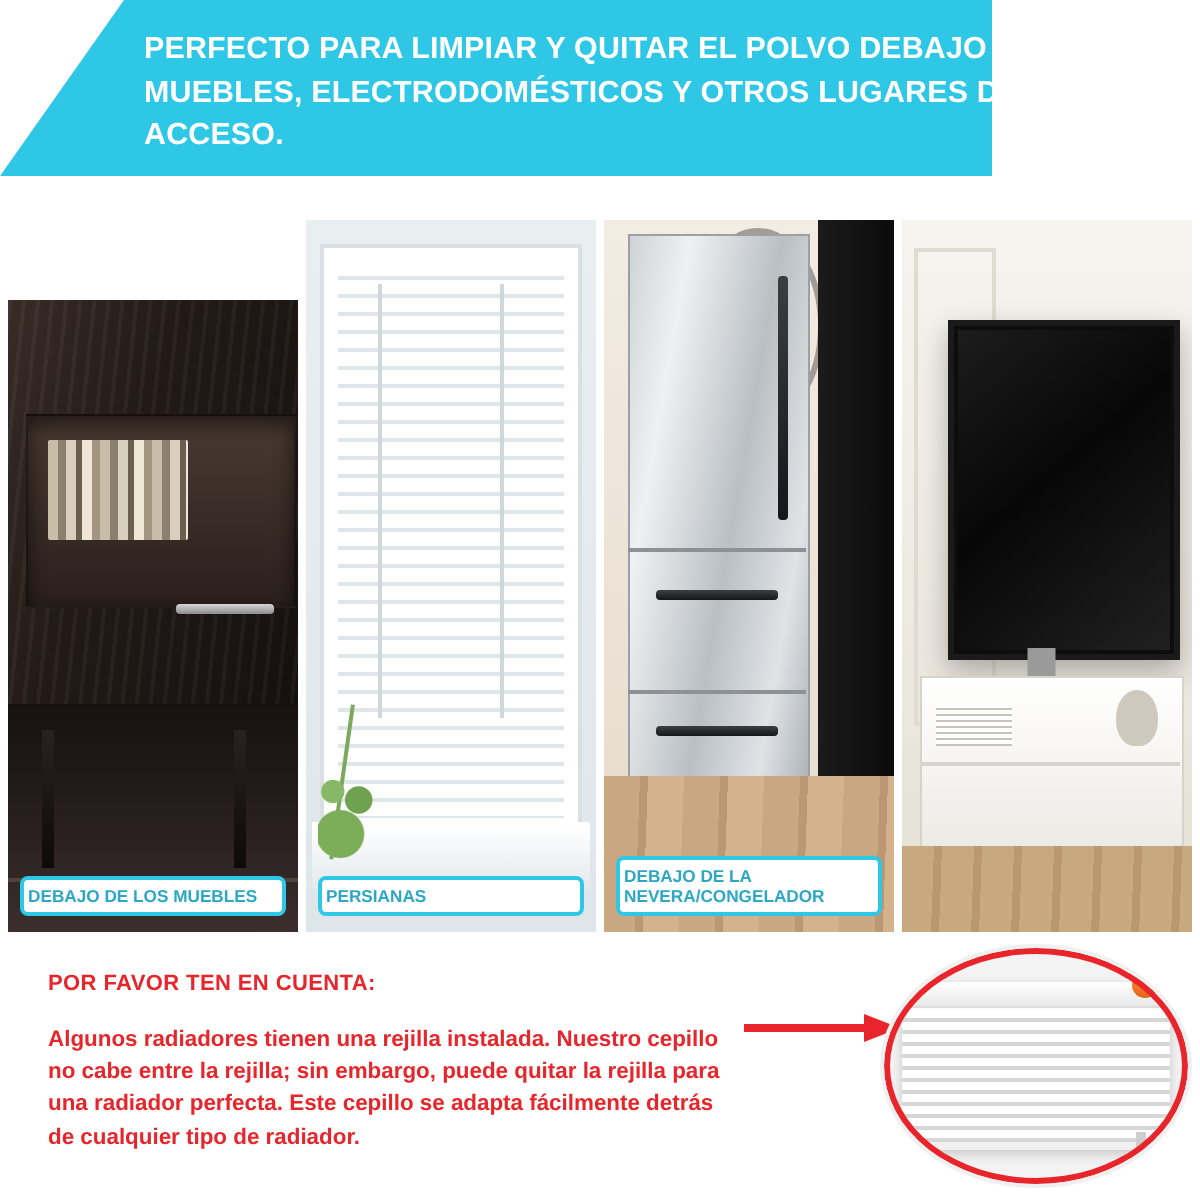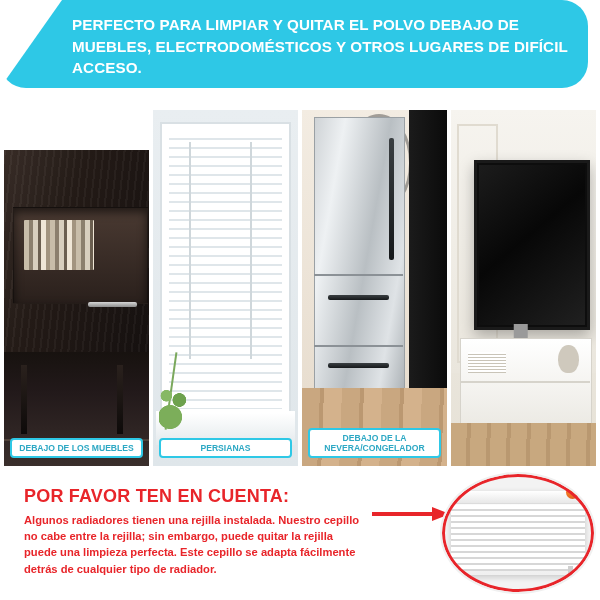--- a/index.html
+++ b/index.html
@@ -18,25 +18,24 @@
     width: 600px;
     height: 600px;
     background: #ffffff;
   }
 
   
   .header {
     position: absolute;
     left: 0;
     top: 0;
-    width: 588px;
+    width: 496px;
     height: 88px;
     background: #2ec8e6;
     box-sizing: border-box;
-    border-radius: 26px;
   }
   .header-notch {
     position: absolute;
     left: 0;
     top: 0;
     width: 0;
     height: 0;
     border-top: 88px solid #ffffff;
     border-right: 62px solid transparent;
   }
@@ -75,21 +74,20 @@
     position: absolute;
     left: 6px;
     right: 6px;
     bottom: 8px;
     background: #ffffff;
     border: 2px solid #2ec8e6;
     border-radius: 4px;
     color: #2ca8c4;
     font-size: 8.6px;
     font-weight: bold;
-    text-align: center;
     line-height: 1.18;
     padding: 3px 2px;
     text-transform: uppercase;
     box-sizing: border-box;
   }
 
   
   .c1 { background: linear-gradient(180deg,#2a211d 0%, #1d1613 55%, #2d2522 100%); margin-top: 40px; }
   .c1 .wall {
     position: absolute; left:0; top:0; width:100%; height:64%;
@@ -255,21 +253,21 @@
     position:absolute; left:0; bottom:0; width:100%; height:12%;
     background: repeating-linear-gradient(92deg,#c8a87f 0 16px,#b99870 16px 20px);
   }
 
   
   .note-title {
     position: absolute;
     left: 24px;
     top: 486px;
     color: #e8252a;
-    font-size: 18px;
+    font-size: 11px;
     font-weight: bold;
     letter-spacing: 0.2px;
     text-transform: uppercase;
   }
   .note-body {
     position: absolute;
     left: 24px;
     top: 512px;
     width: 345px;
     color: #e8252a;
@@ -402,21 +400,21 @@
       <div class="shelf"></div>
       <div class="mags"></div>
       <div class="mags2"></div>
       <div class="bowl"></div>
       <div class="floor"></div>
     </div>
 
   </div>
 
   <div class="note-title">POR FAVOR TEN EN CUENTA:</div>
-  <div class="note-body">Algunos radiadores tienen una rejilla instalada. Nuestro cepillo no cabe entre la rejilla; sin embargo, puede quitar la rejilla puede una limpieza perfecta. Este cepillo se adapta fácilmente detrás de cualquier tipo de radiador.</div>
+  <div class="note-body">Algunos radiadores tienen una rejilla instalada. Nuestro cepillo no cabe entre la rejilla; sin embargo, puede quitar la rejilla para una radiador perfecta. Este cepillo se adapta fácilmente detrás de cualquier tipo de radiador.</div>
 
   <div class="arrow">
     <div class="shaft"></div>
     <div class="head"></div>
   </div>
 
   <div class="radiator">
     <div class="body"></div>
     <div class="topbar"></div>
     <div class="fins"></div>

